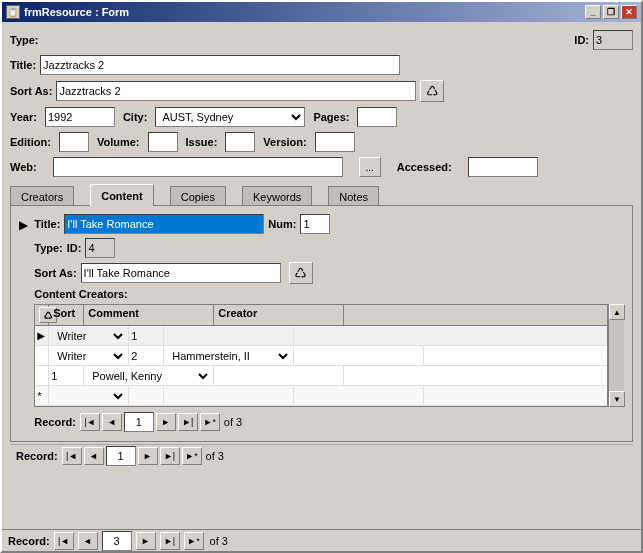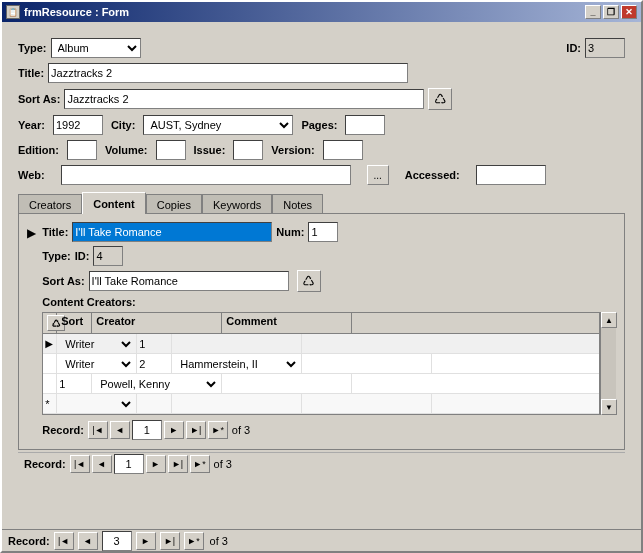--- a/index.html
+++ b/index.html
@@ -70,21 +70,21 @@
       font-size: 9px;
       color: black;
     }
 
     .title-btn.close {
       background: #c0392b;
       color: white;
     }
 
     .content {
-      padding: 16px;
+      padding: 8px;
     }
 
     .form-group {
       display: flex;
       align-items: center;
       margin-bottom: 5px;
       gap: 4px;
     }
 
     label {
@@ -100,21 +100,21 @@
       background: white;
       font-family: inherit;
       font-size: 11px;
       padding: 1px 2px;
     }
 
     .field-type { width: 90px; }
     .field-id { width: 40px; }
     .field-title { width: 360px; }
     .field-sortas { width: 360px; }
-    .field-year { width: 50px; }
+    .field-year { width: 70px; }
     .field-city { width: 150px; }
     .field-pages { width: 40px; }
     .field-edition { width: 30px; }
     .field-volume { width: 30px; }
     .field-issue { width: 30px; }
     .field-version { width: 40px; }
     .field-web { width: 290px; }
     .field-accessed { width: 70px; }
 
     .row1 { display: flex; align-items: center; margin-bottom: 5px; }
@@ -152,21 +152,21 @@
       font-size: 10px;
     }
 
     
     .tabs-container {
       margin-top: 6px;
     }
 
     .tab-bar {
       display: flex;
-      gap: 0;
+      gap: 16px;
     }
 
     .tab {
       padding: 2px 10px;
       height: 22px;
       background: #d4d0c8;
       border: 1px solid #808080;
       border-bottom: none;
       cursor: pointer;
       font-size: 11px;
@@ -397,23 +397,20 @@
       <div class="title-btn">❐</div>
       <div class="title-btn close">✕</div>
     </div>
   </div>
 
   <div class="content">
 
     <div class="row1">
       <div class="left">
         <label>Type:</label>
-        <select class="field-type">
-          <option>Album</option>
-        </select>
       </div>
       <div class="right">
         <label>ID:</label>
         <input type="text" class="field-id" value="3" readonly="" style="background: rgb(212, 208, 200);">
       </div>
     </div>
 
     <div class="form-group">
       <label>Title:</label>
       <input type="text" class="field-title" value="Jazztracks 2" style="">
@@ -492,22 +489,22 @@
             <div class="content-creators-label">Content Creators:</div>
 
             <div style="position:relative; display:flex;">
               <div class="grid-container" style="flex:1; margin-right:16px;">
 
                 <div class="grid-header">
                   <div class="grid-header-cell col-arrow">
                     <div class="refresh-btn" style="width:18px; height:16px; font-size:10px;">♺</div>
                   </div>
                   <div class="grid-header-cell col-sort">Sort</div>
+                  <div class="grid-header-cell col-comment">Comment</div>
                   <div class="grid-header-cell col-creator">Creator</div>
-                  <div class="grid-header-cell col-comment">Comment</div>
                 </div>
 
                 <div class="grid-row current">
                   <div class="grid-cell col-arrow">
                     <span class="arrow-indicator">▶</span>
                   </div>
                   <div class="grid-cell col-role">
                     <select style="width:100%; border:none; background:transparent; font-size:11px; height:18px;">
                       <option>Writer</option>
                     </select>

